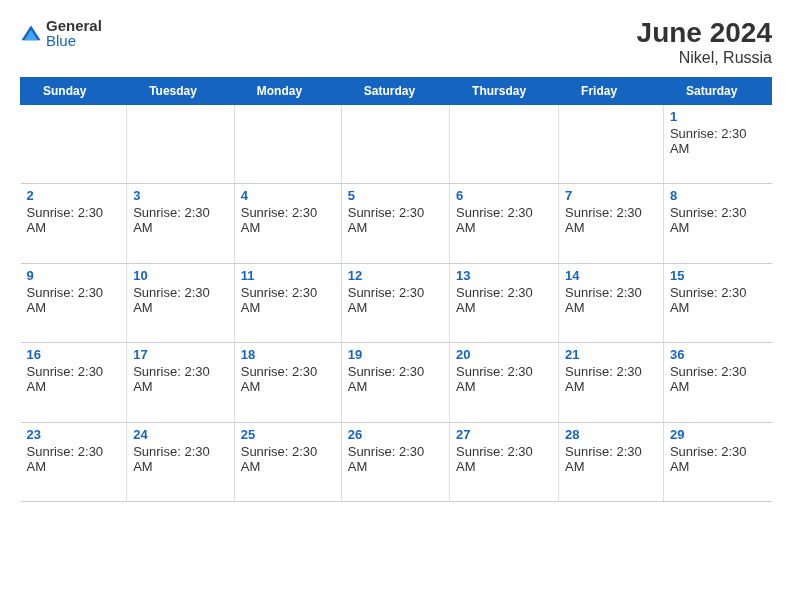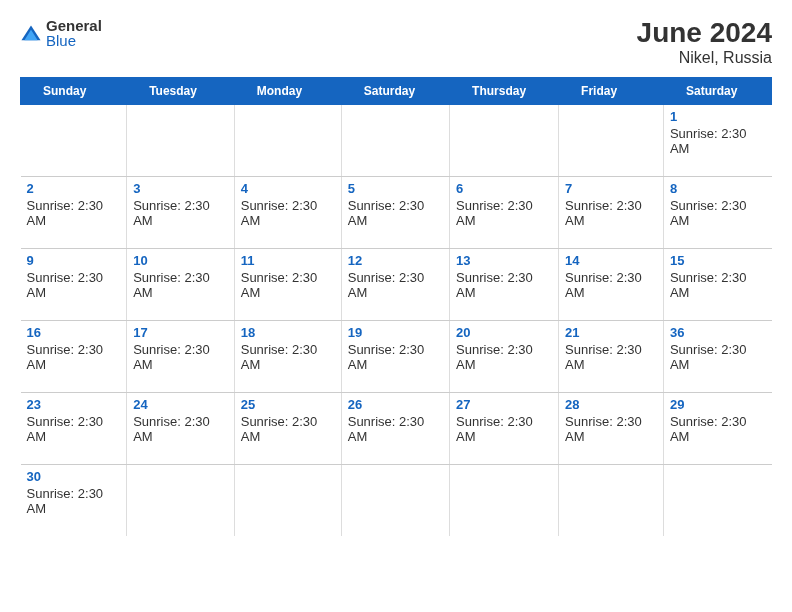--- a/index.html
+++ b/index.html
@@ -187,24 +187,15 @@
         </tr>
         <tr class="week-row">
           <td><span class="day-number">23</span><span class="day-info">Sunrise: 2:30 AM</span></td>
           <td><span class="day-number">24</span><span class="day-info">Sunrise: 2:30 AM</span></td>
           <td><span class="day-number">25</span><span class="day-info">Sunrise: 2:30 AM</span></td>
           <td><span class="day-number">26</span><span class="day-info">Sunrise: 2:30 AM</span></td>
           <td><span class="day-number">27</span><span class="day-info">Sunrise: 2:30 AM</span></td>
           <td><span class="day-number">28</span><span class="day-info">Sunrise: 2:30 AM</span></td>
           <td><span class="day-number">29</span><span class="day-info">Sunrise: 2:30 AM</span></td>
         </tr>
-        <tr class="week-row last-row">
-          <td><span class="day-number">30</span><span class="day-info">Sunrise: 2:30 AM</span></td>
-          <td class="cell-empty"></td>
-          <td class="cell-empty"></td>
-          <td class="cell-empty"></td>
-          <td class="cell-empty"></td>
-          <td class="cell-empty"></td>
-          <td class="cell-empty"></td>
-        </tr>
       </tbody>
   </table>
 </div>
 
 </body></html>

